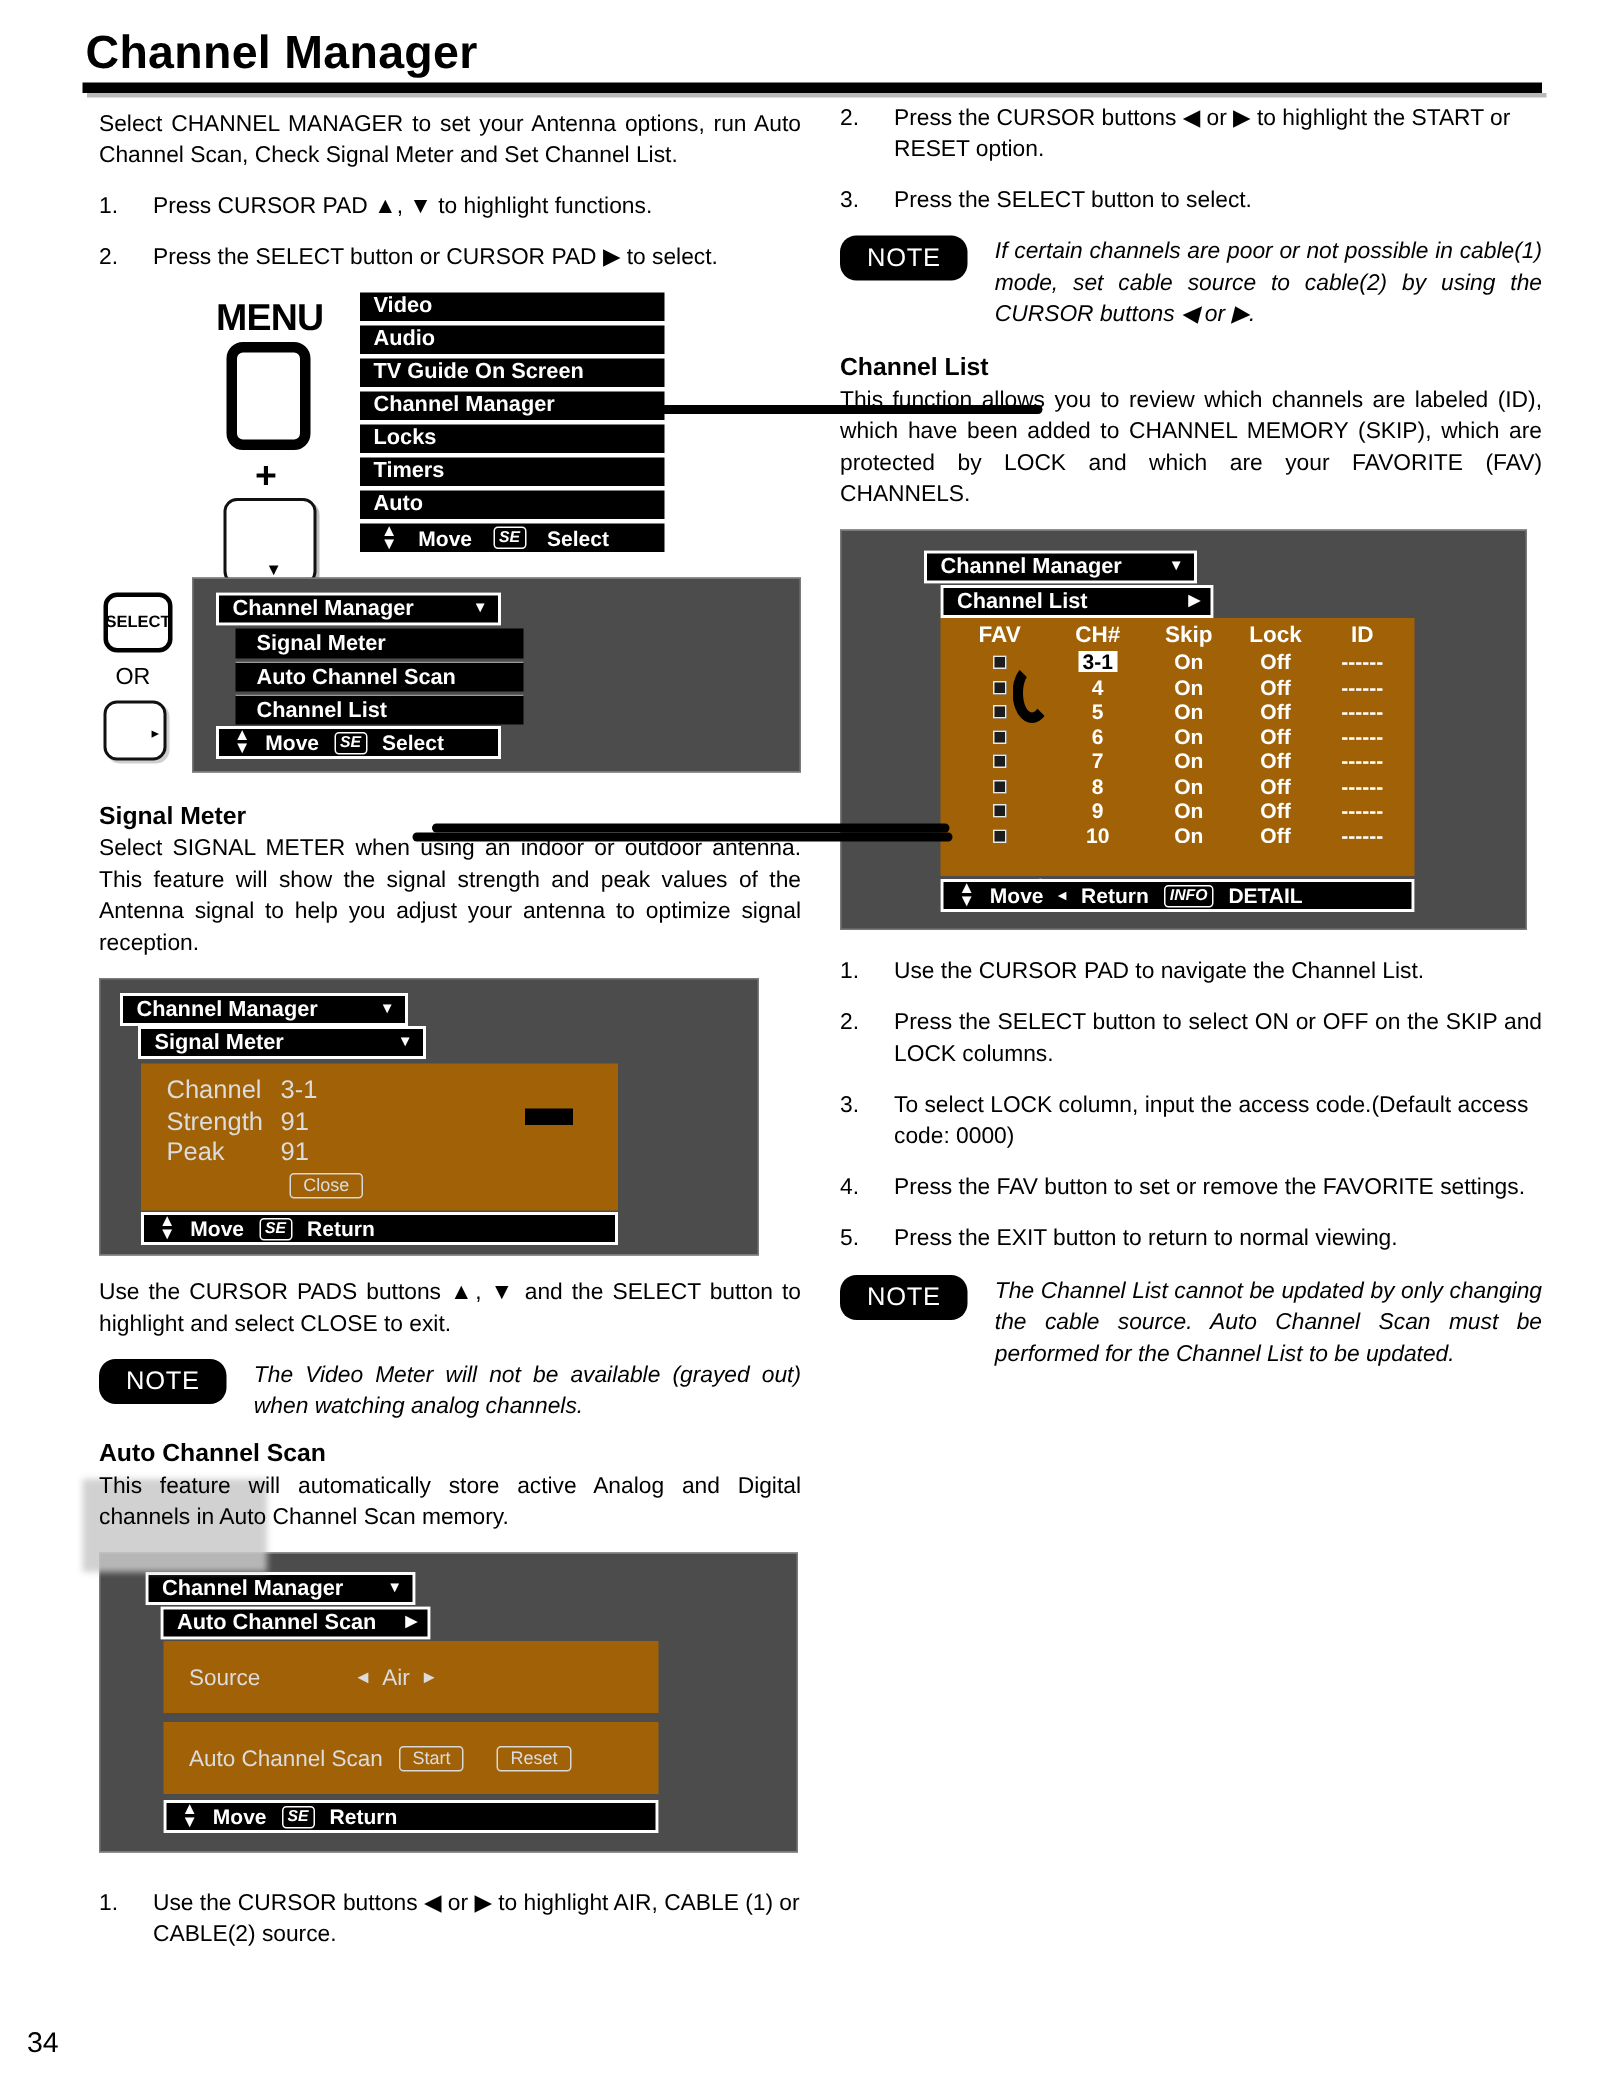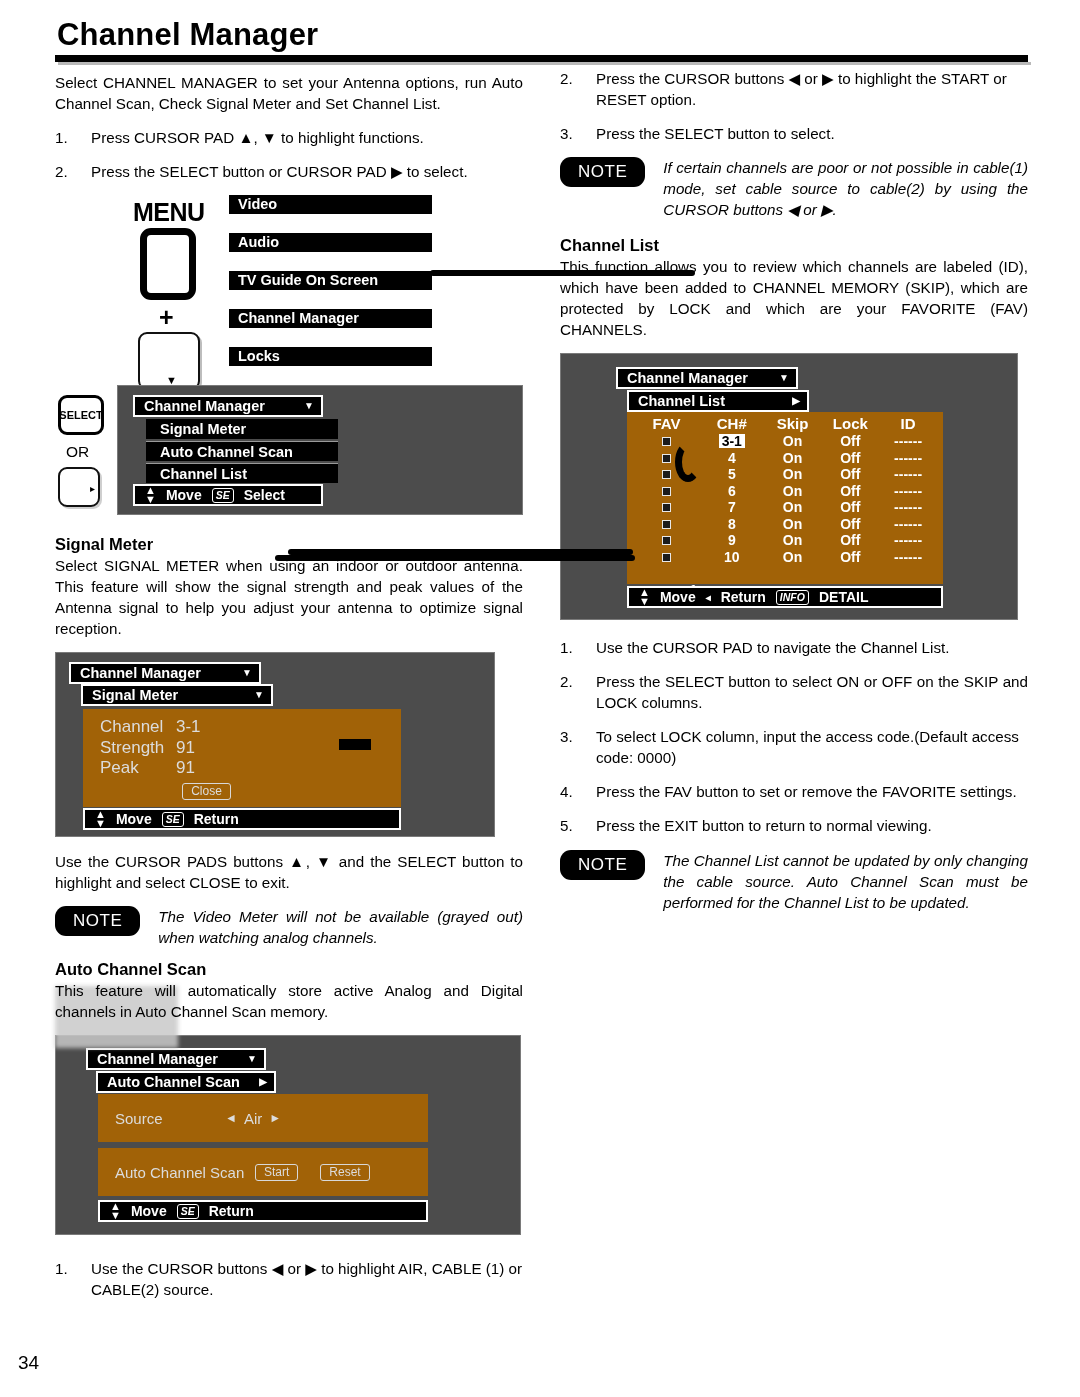--- a/index.html
+++ b/index.html
@@ -20,21 +20,21 @@
   .title-rule {
     position: absolute; left: 55px; top: 55px; width: 973px; height: 7px;
     background: #000;
   }
   .title-rule-shadow {
     position: absolute; left: 58px; top: 62px; width: 973px; height: 3px;
     background: #b9b9b9;
   }
 
   
-  .col-left  { position: absolute; left: 55px;  top: 72px; width: 468px; }
+  .col-left  { position: absolute; left: 66px;  top: 72px; width: 468px; }
   .col-right { position: absolute; left: 560px; top: 68px; width: 468px; }
 
   p.body {
     font-size: 15.2px; line-height: 21px; text-align: justify;
     margin-bottom: 13px;
   }
 
   .numlist { margin-bottom: 4px; }
   .numrow { display: flex; font-size: 15.2px; line-height: 21px; margin-bottom: 13px; }
   .numrow .num { width: 36px; flex: 0 0 36px; }
@@ -105,21 +105,21 @@
     background: #fff;
     display: flex; align-items: center; justify-content: center;
     font-size: 11px; font-weight: bold;
   }
 
   
   .menu-list { position: absolute; }
   .menu-item {
     background: #000; color: #fff; font-weight: bold;
     font-size: 14.5px; height: 19px; line-height: 19px;
-    padding-left: 9px; margin-bottom: 19px;
+    padding-left: 9px; margin-bottom: 3px;
   }
   .menu-foot {
     background: #000; color: #fff; font-weight: bold; font-size: 14px;
     height: 19px; display: flex; align-items: center; gap: 14px;
     padding-left: 14px;
   }
 
   
   table.chlist { width: 100%; border-collapse: collapse; color: #fff; }
   table.chlist th {
@@ -204,21 +204,21 @@
         <span style="position:absolute;left:26px;bottom:2px;font-size:11px;">▼</span>
       </div>
 
       <div class="menu-list" style="left:174px;top:0px;width:203px;">
         <div class="menu-item">Video</div>
         <div class="menu-item">Audio</div>
         <div class="menu-item">TV Guide On Screen</div>
         <div class="menu-item">Channel Manager</div>
         <div class="menu-item">Locks</div>
         <div class="menu-item">Timers</div>
-        <div class="menu-item">List</div>
+        <div class="menu-item">Auto</div>
         <div class="menu-foot">
           <span class="updown">▲<br>▼</span>
           <span>Move</span>
           <span class="key">SE</span>
           <span>Select</span>
         </div>
       </div>
     </div>
 
     <div style="position:relative;height:150px;">

